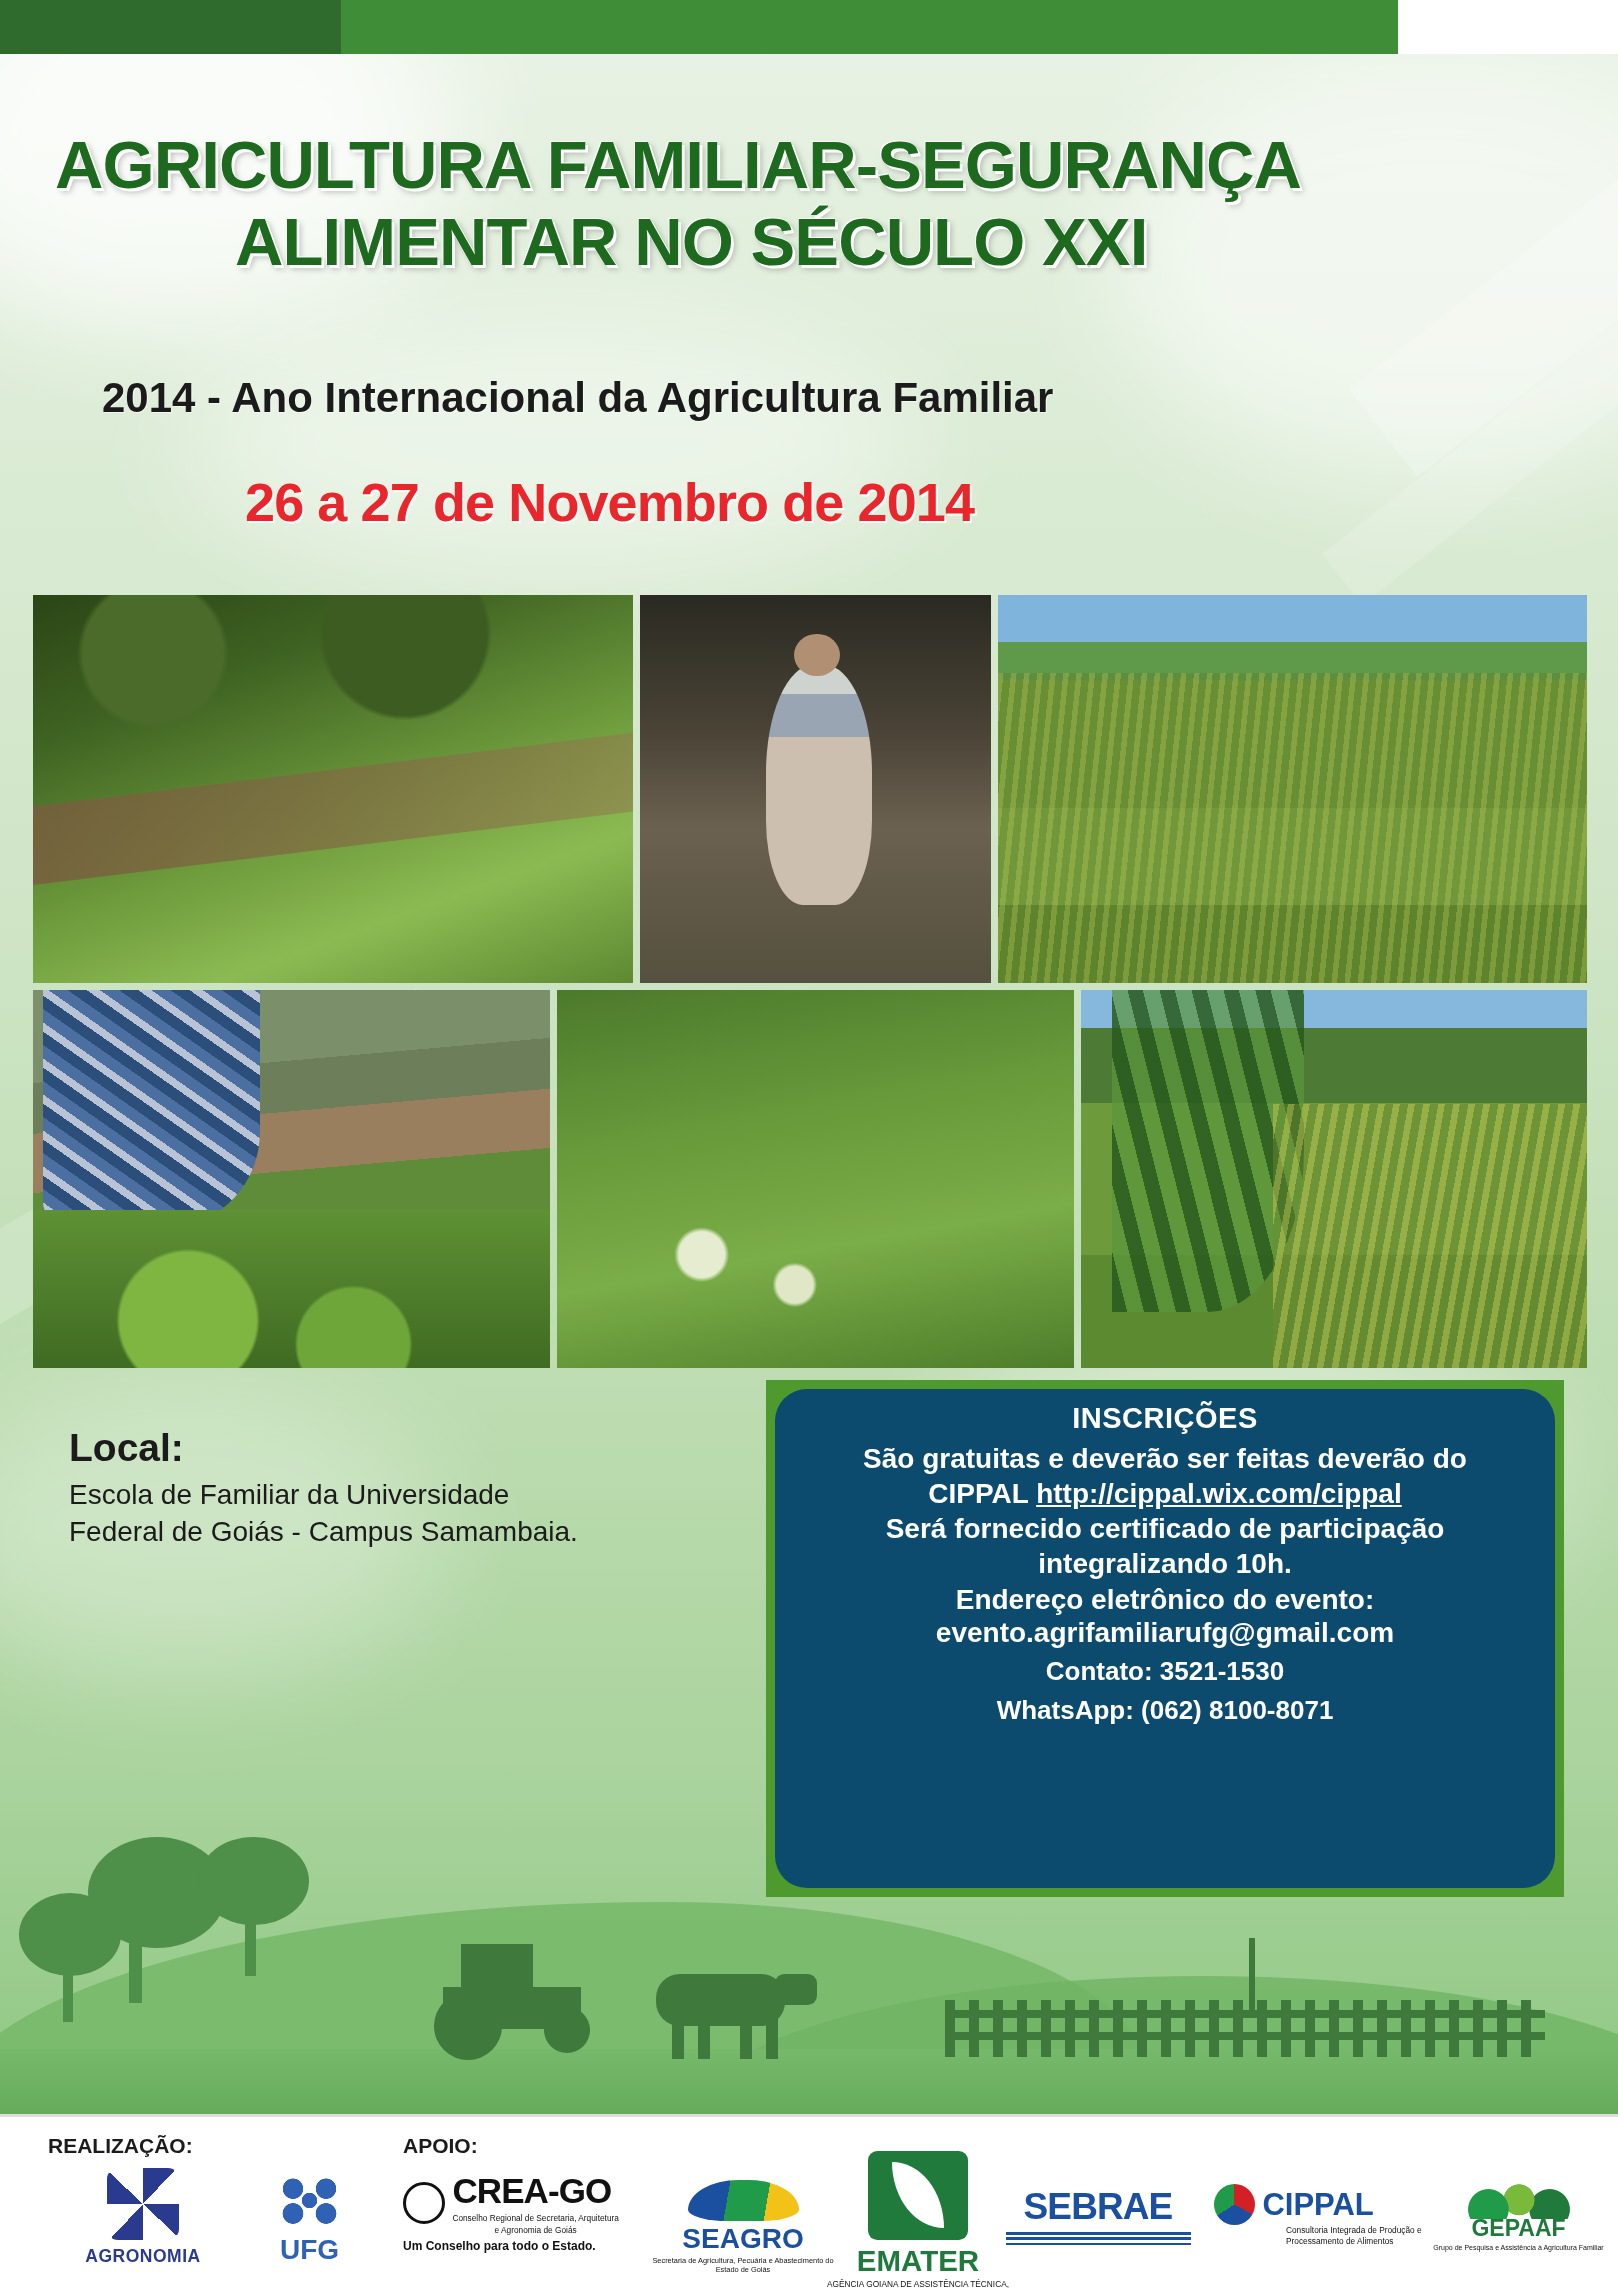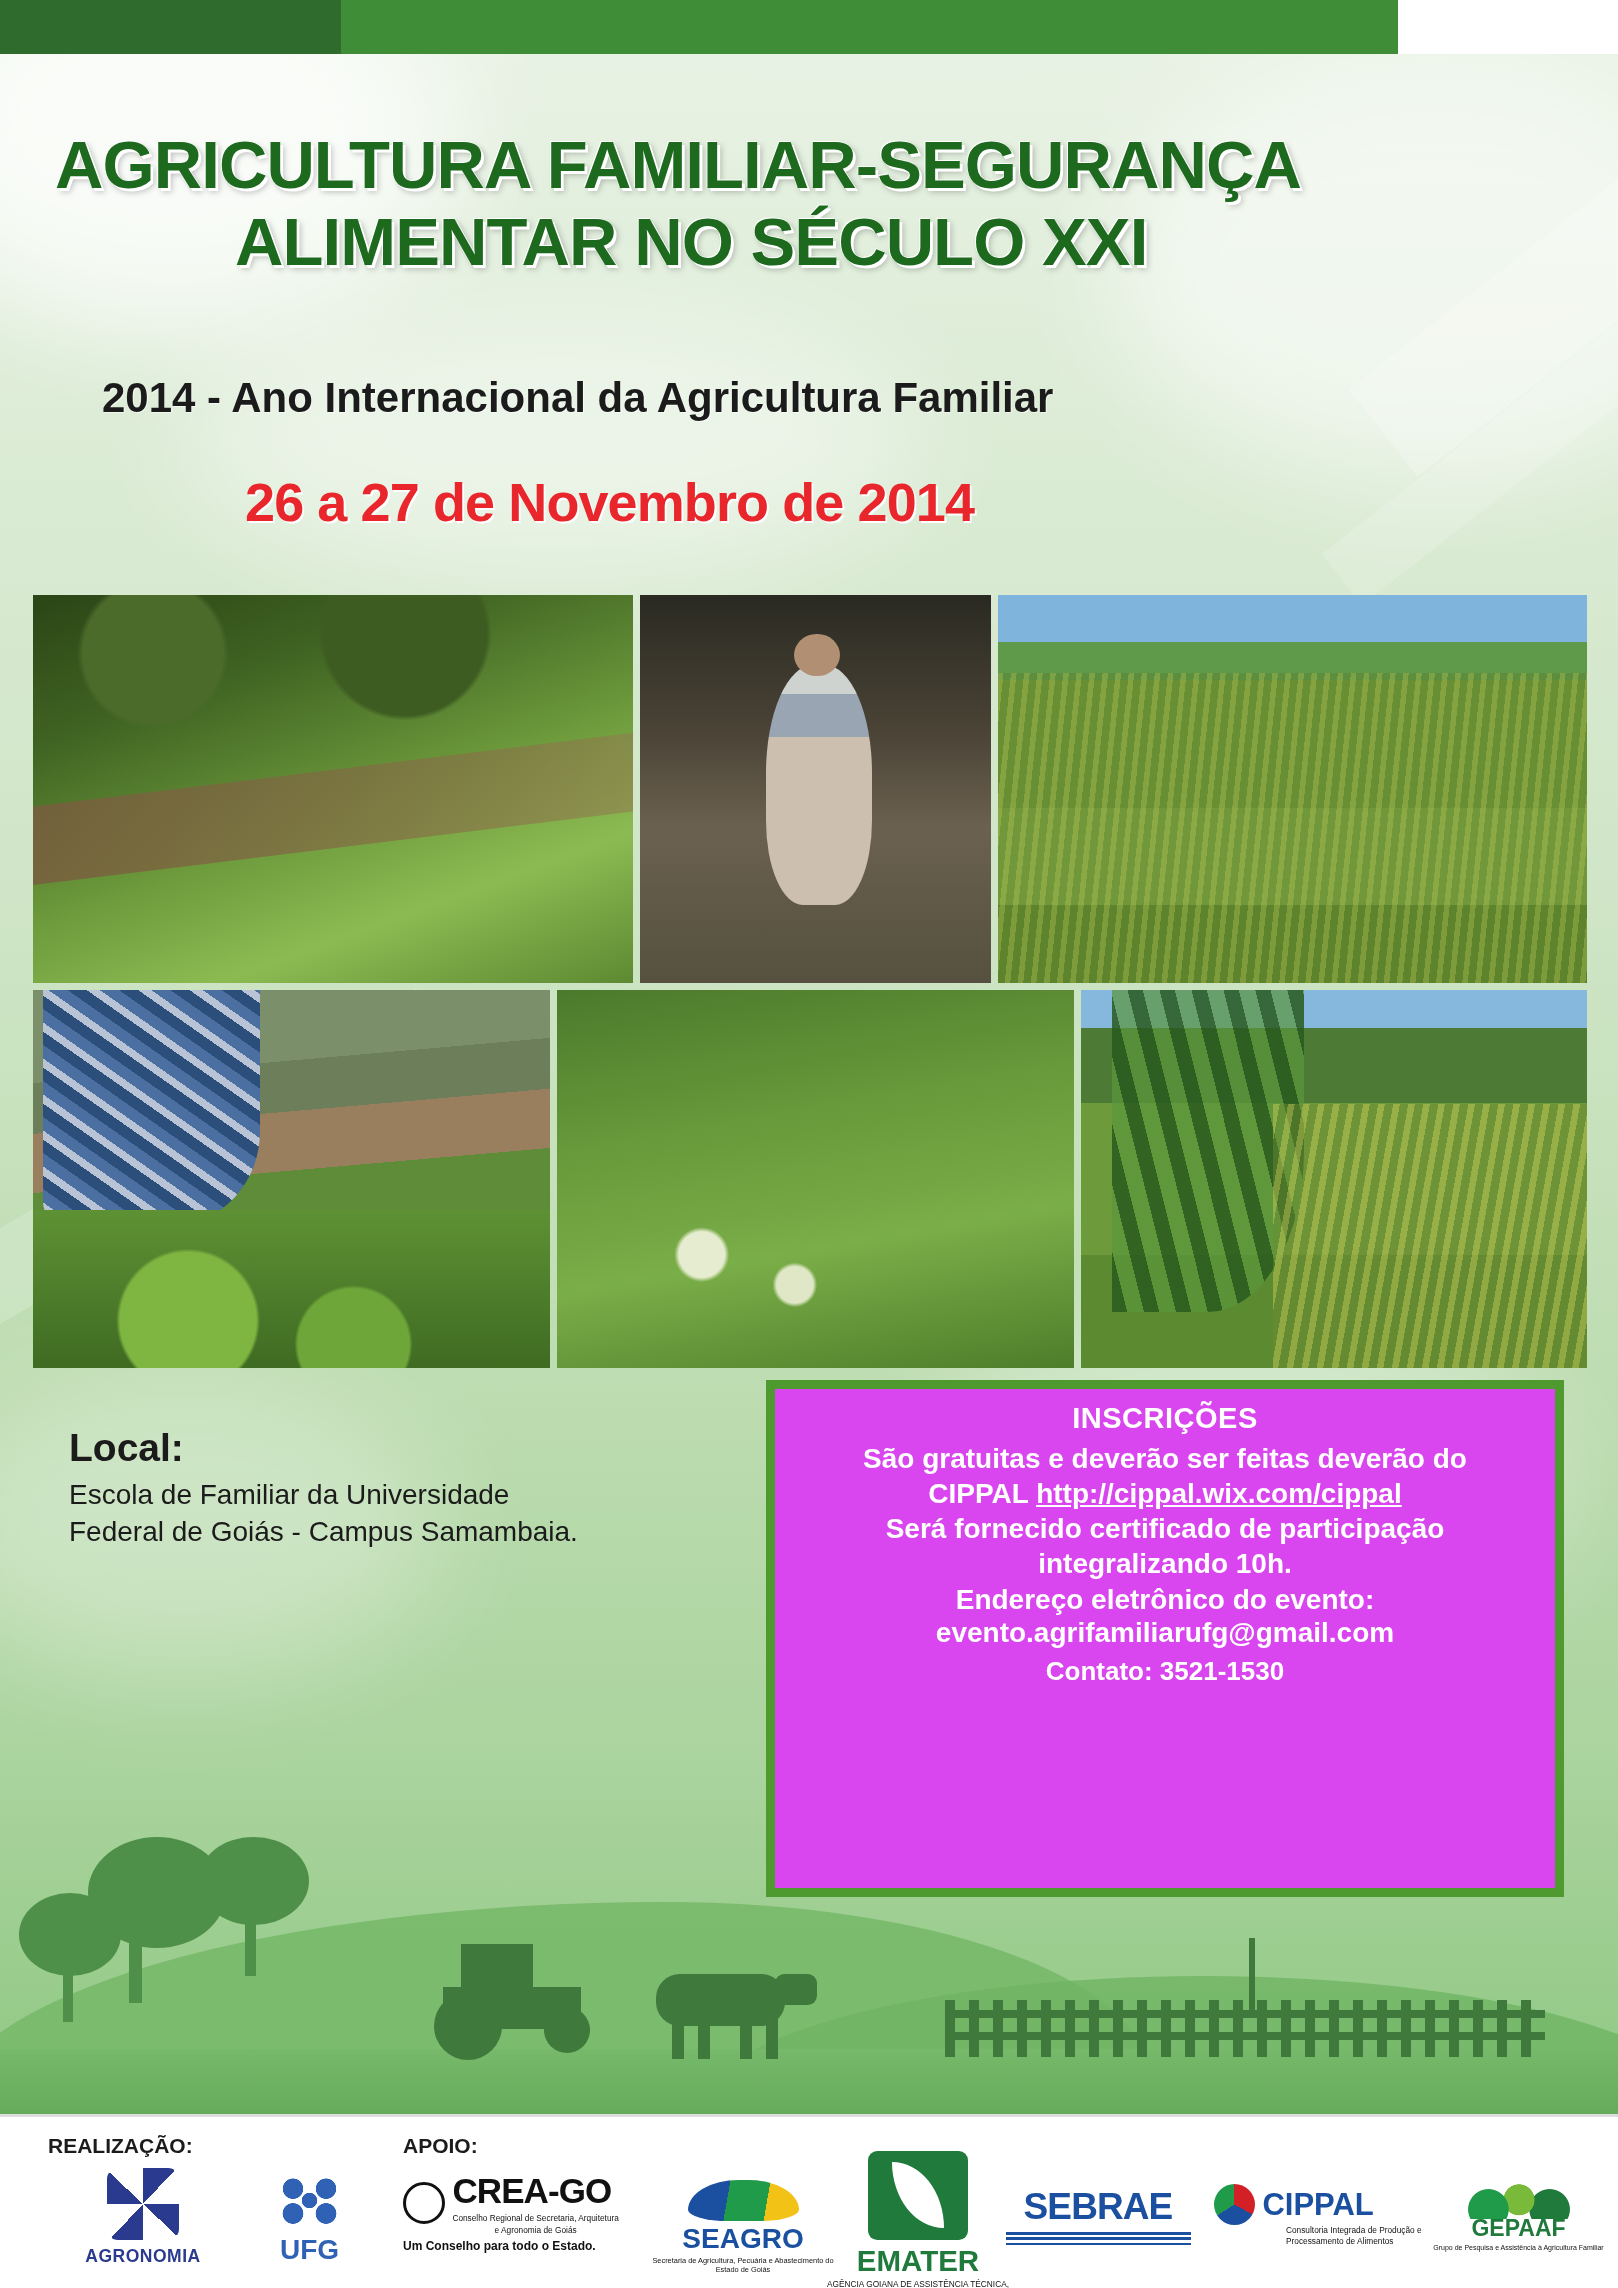--- a/index.html
+++ b/index.html
@@ -160,23 +160,24 @@
   .local-title { font-size: 39px; font-weight: bold; color: #1b1b1b; margin-bottom: 7.4px; }
   .local-text { font-size: 28px; color: #1b1b1b; line-height: 1.32; }
 
   
   .insc-outer {
     position: absolute; left: 766px; top: 1380px; width: 798px; height: 517px;
     background: #4f9a2e; padding: 9.2px;
   }
   .insc-inner {
     width: 100%; height: 100%;
-    background: #d946ef;
+    background: #0c4a6e;
     padding: 13px 20px 9.2px 20px;
     text-align: center;
+    border-radius: 32px;
   }
   .insc-title { font-size: 29px; font-weight: bold; color: #ffffff; letter-spacing: 0.5px; margin-bottom: 5.5px; }
   .insc-line { font-size: 28px; font-weight: bold; color: #ffffff; line-height: 1.26; }
   .insc-line.justify { text-align: justify; text-align-last: center; }
   .insc-link { text-decoration: underline; color: #ffffff; }
   .insc-mail { font-size: 28px; font-weight: bold; color: #ffffff; }
   .insc-small { font-size: 26px; font-weight: bold; color: #ffffff; line-height: 1.3; margin-top: 5.5px;}
 
   
   .scene { position: absolute; left: 0; bottom: 175px; width: 1619px; height: 397px; overflow: hidden; }
@@ -358,20 +359,21 @@
       <div class="insc-title">INSCRIÇÕES</div>
       <div class="insc-line">São gratuitas e deverão ser feitas deverão do</div>
       <div class="insc-line">
         <span>CIPPAL </span><a class="insc-link" href="#">http://cippal.wix.com/cippal</a>
       </div>
       <div class="insc-line justify">Será fornecido certificado de participação</div>
       <div class="insc-line">integralizando 10h.</div>
       <div class="insc-line">Endereço eletrônico do evento:</div>
       <div class="insc-mail">evento.agrifamiliarufg@gmail.com</div>
       <div class="insc-small">Contato: 3521-1530</div>
+      <div class="insc-small">WhatsApp: (062) 8100-8071</div>
     </div>
   </div>
 
   <div class="scene">
     <div class="hill"></div>
     <div class="hill2"></div>
     <div class="ground"></div>
 
     <div class="tree t-c"></div>
     <div class="tree-trunk t-c2"></div>

